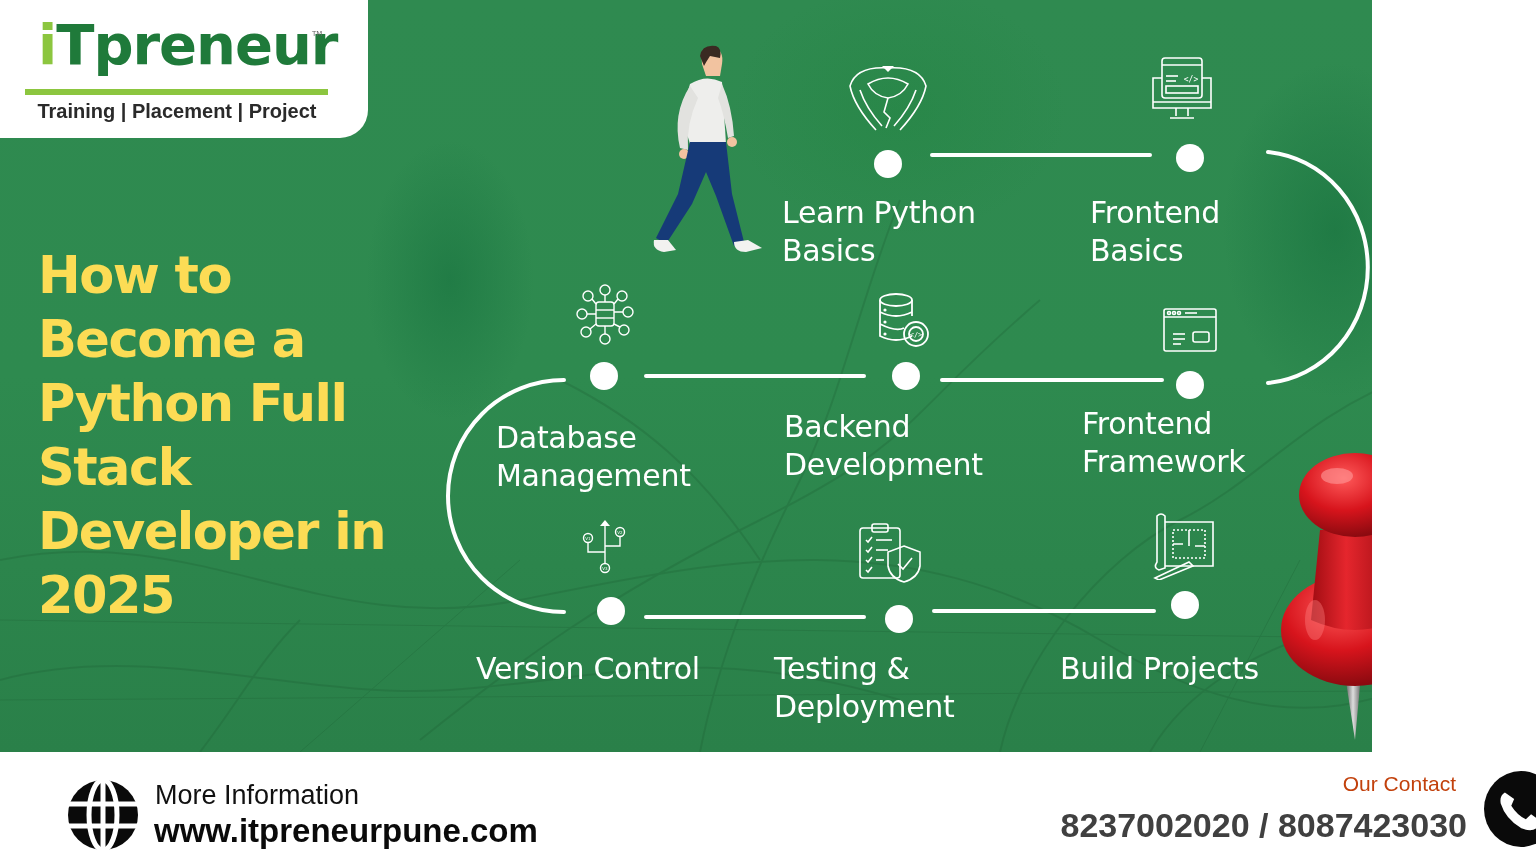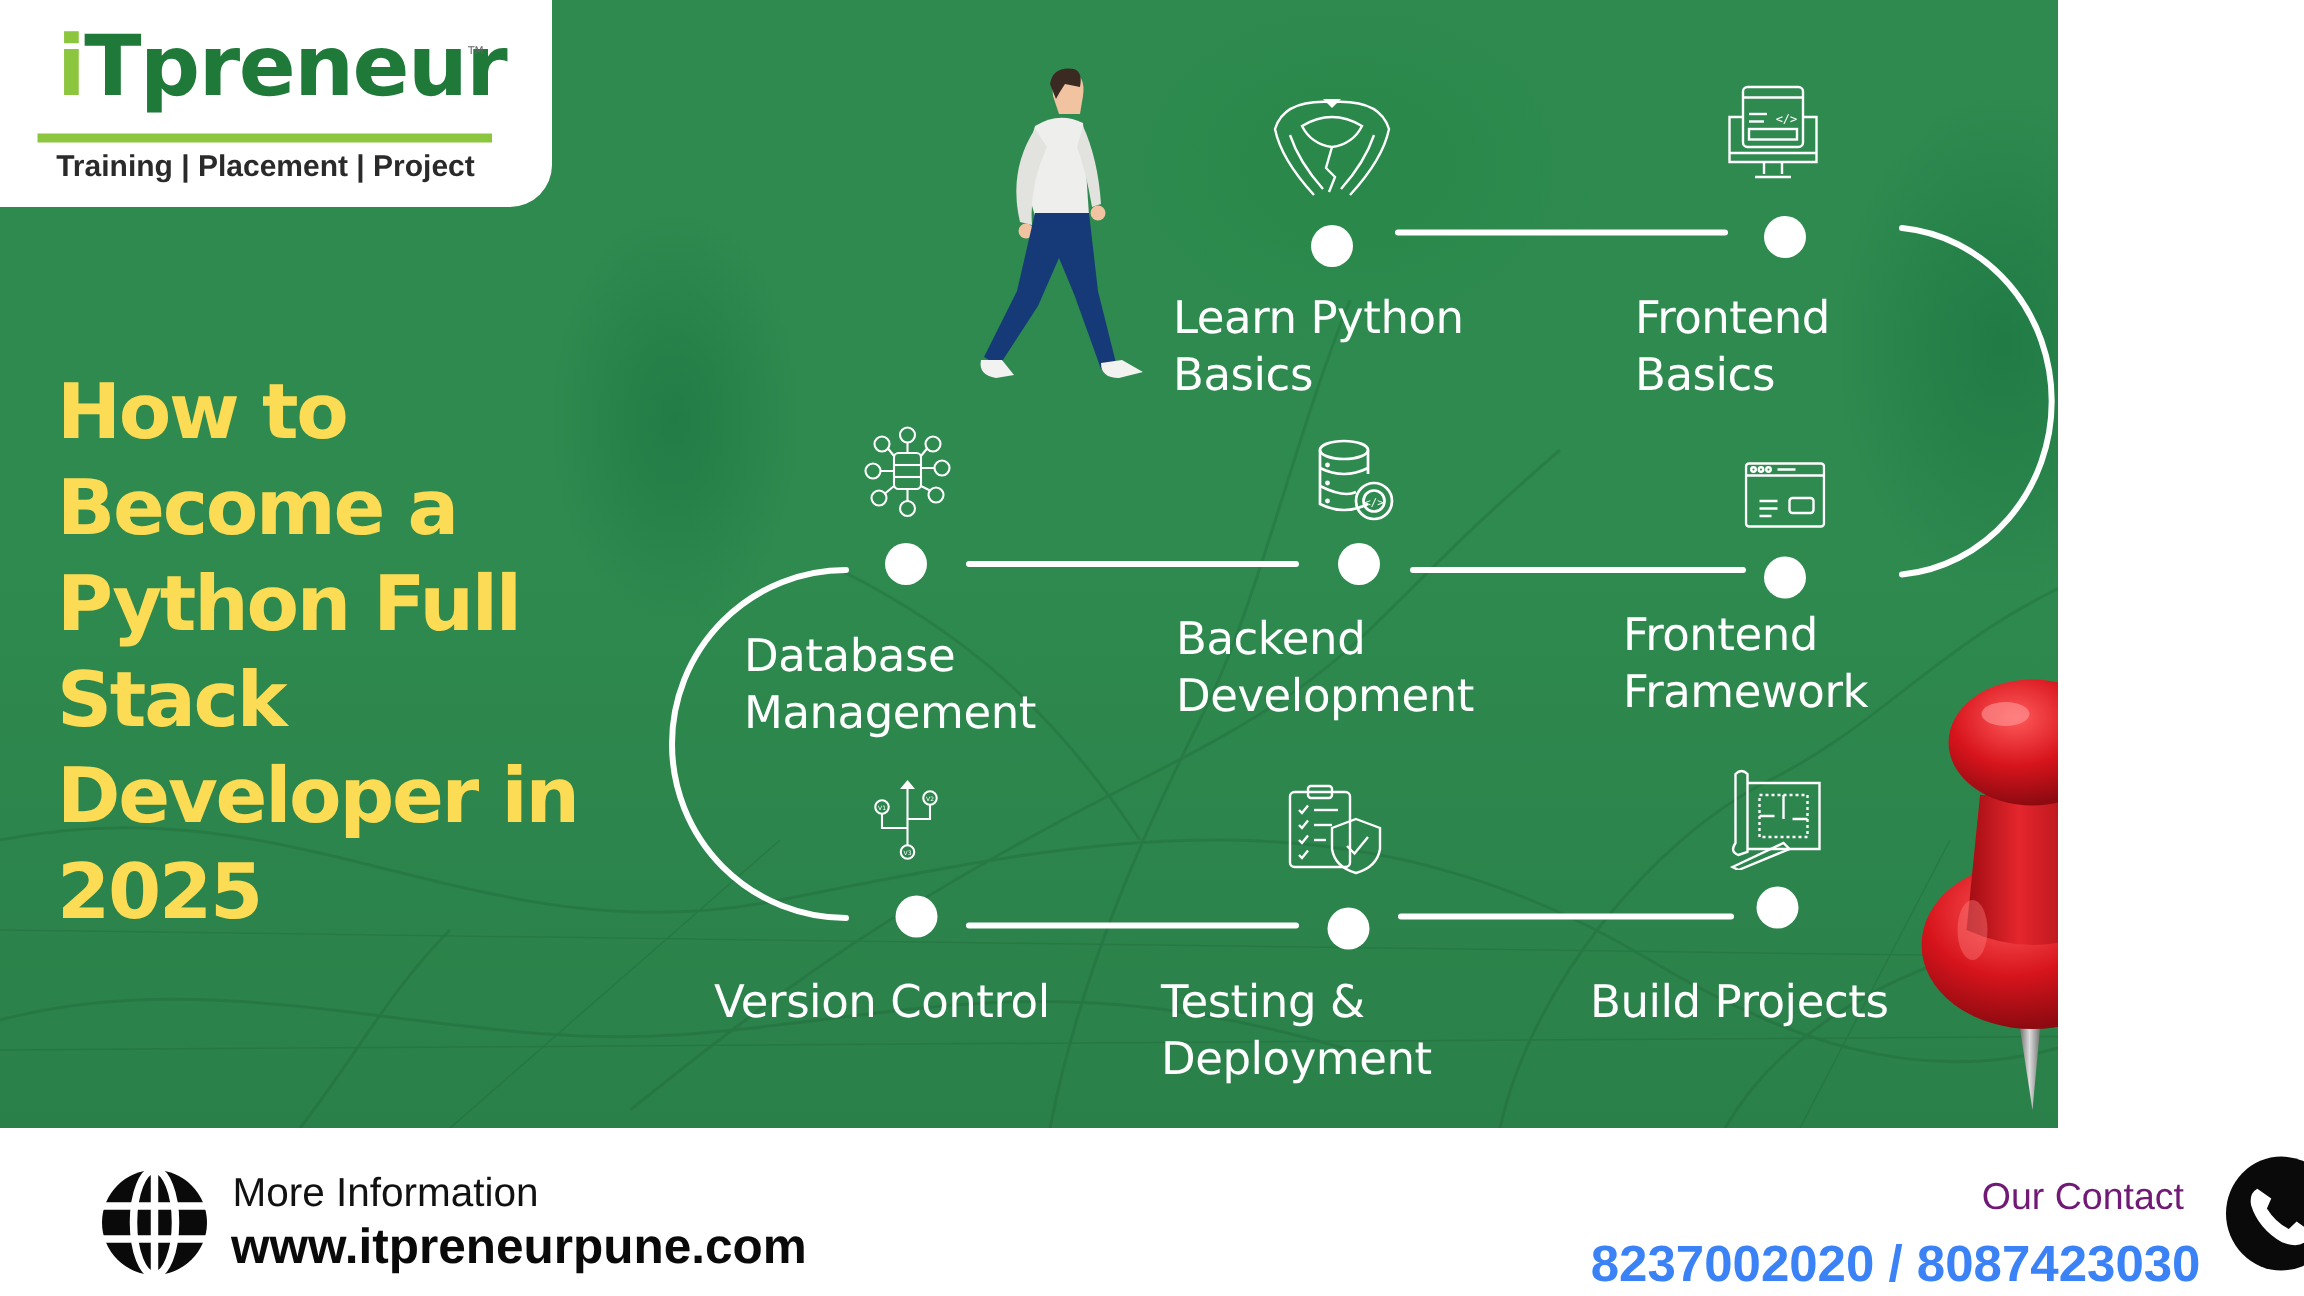--- a/index.html
+++ b/index.html
@@ -63,26 +63,26 @@
   .globe { position: absolute; left: 20px; top: 26px; width: 74px; height: 74px; }
   .more-info {
     position: absolute; left: 109px; top: 28px;
     font-family: "Liberation Sans", sans-serif; font-size: 27px; color: #111;
   }
   .site {
     position: absolute; left: 108px; top: 60px;
     font-family: "Liberation Sans", sans-serif; font-weight: 700; font-size: 33px; color: #0a0a0a;
   }
   .contact-label {
-    position: absolute; right: 126px; top: 32px;
-    font-family: "Liberation Sans", sans-serif; font-size: 25px; color: #701a75;
+    position: absolute; right: 126px; top: 20px;
+    font-family: "Liberation Sans", sans-serif; font-size: 21px; color: #c2410c;
   }
   .phones {
-    position: absolute; right: 115px; top: 72px;
-    font-family: "Liberation Sans", sans-serif; font-weight: 700; font-size: 34px; color: #3b82f6; text-align: right;
+    position: absolute; right: 115px; top: 54px;
+    font-family: "Liberation Sans", sans-serif; font-weight: 700; font-size: 34px; color: #404040; text-align: right;
   }
   .phone-icon { position: absolute; left: 1436px; top: 18px; width: 78px; height: 78px; }
 </style>
 </head>
 <body>
 
 <div class="hero">
 
   <svg class="map-lines" viewBox="0 0 1536 752">
     <g fill="none" stroke="#1b5a30" stroke-width="2">

